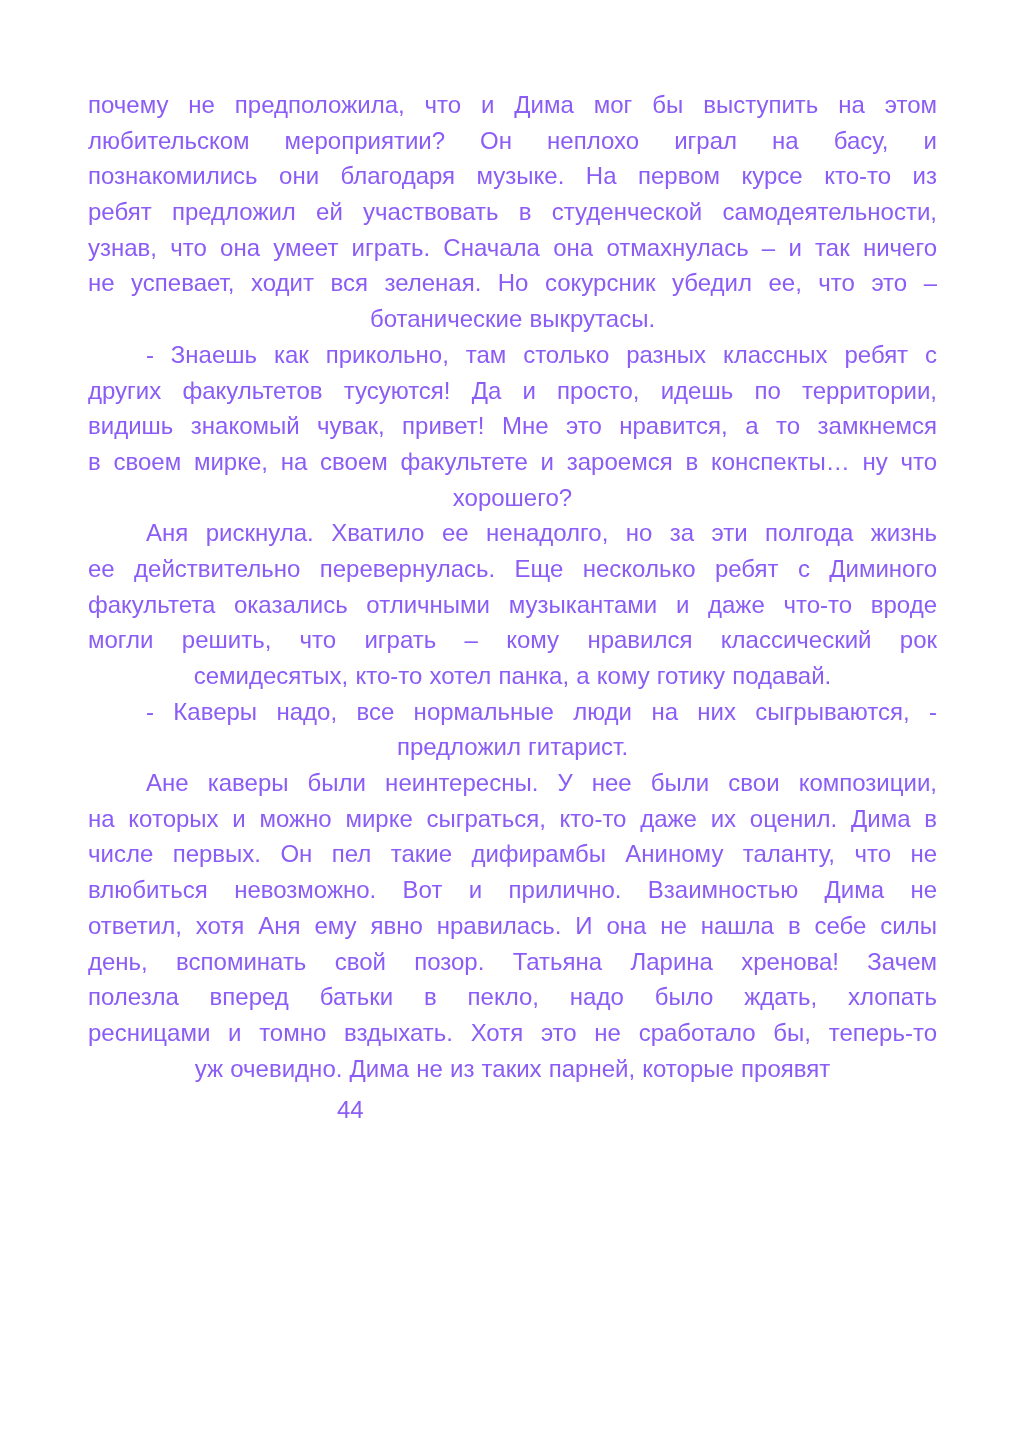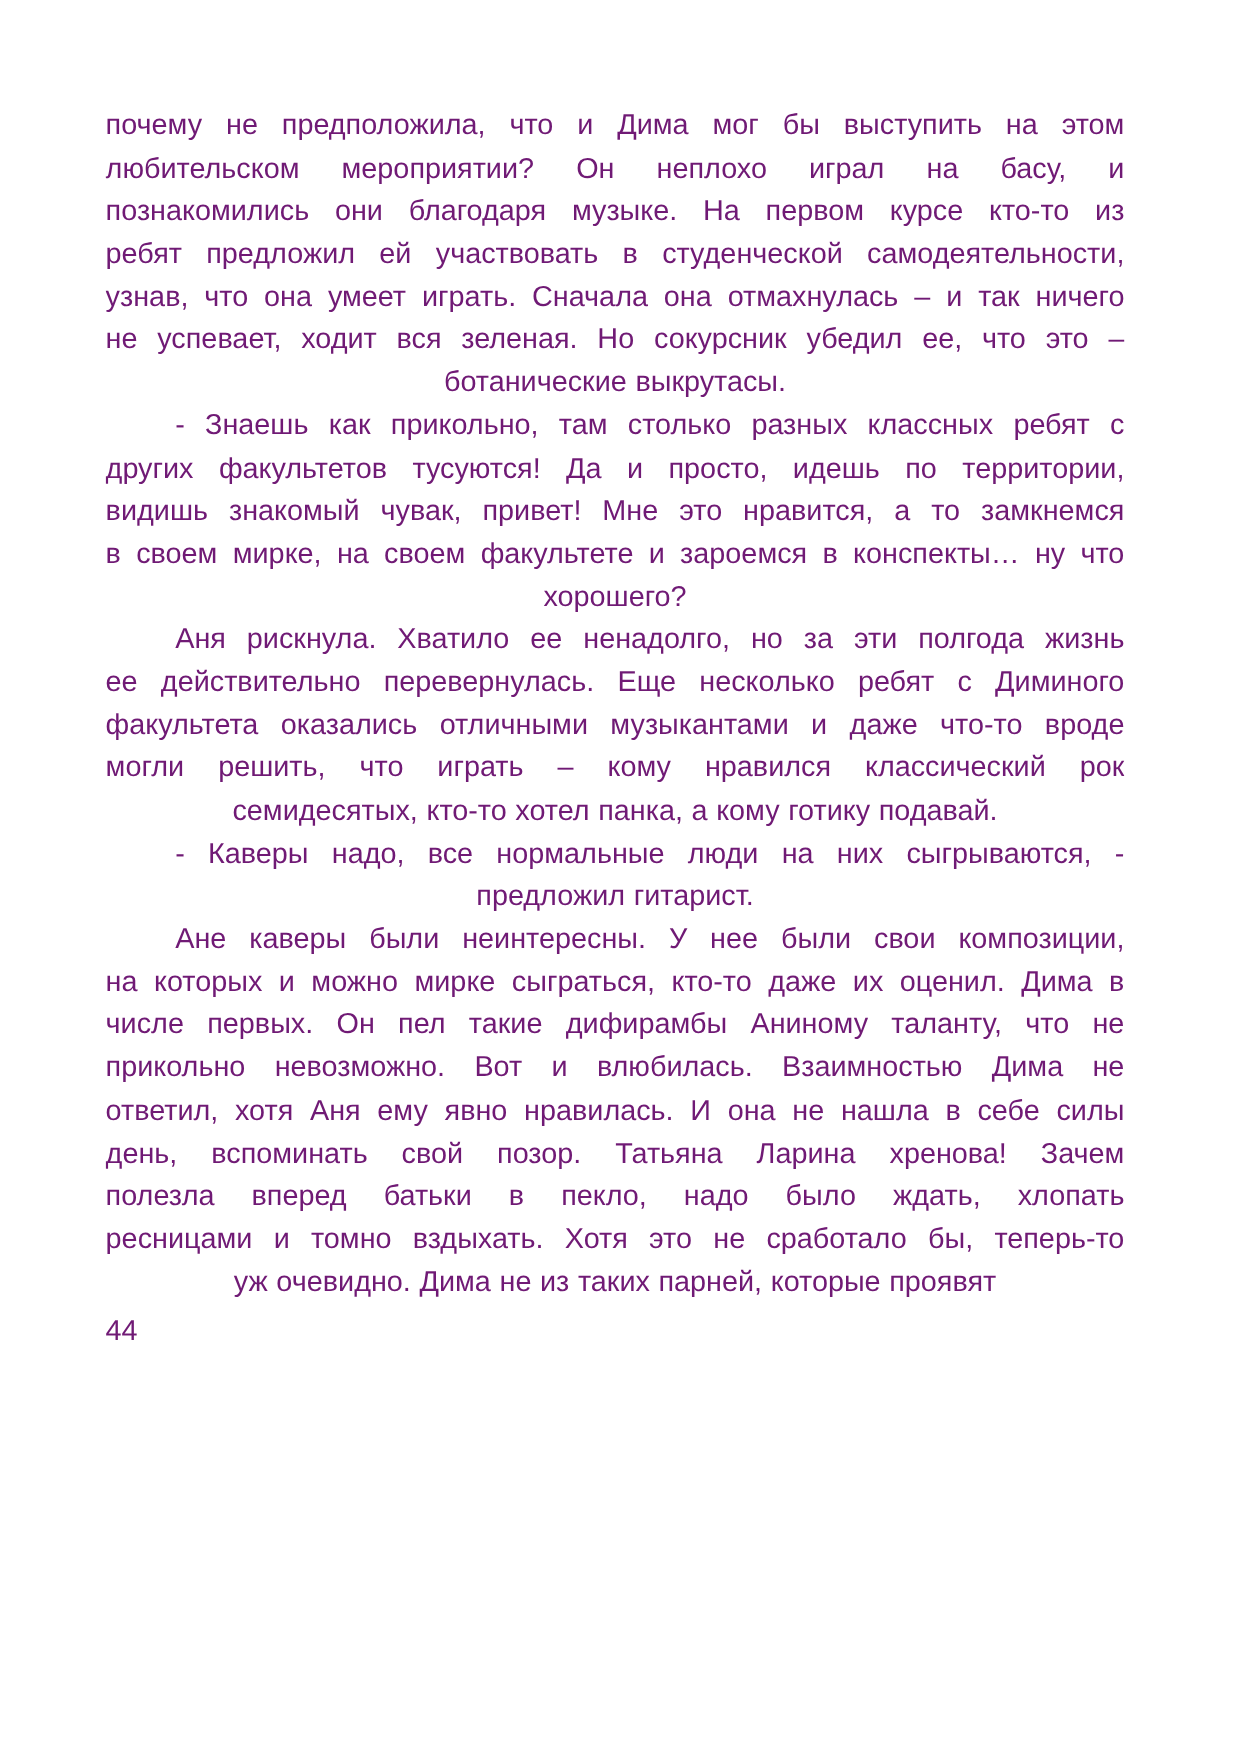--- a/index.html
+++ b/index.html
@@ -52,26 +52,27 @@
   .line.first-indent {
     text-indent: 58px;
   }
   .page-footer {
     margin-top: 6px;
     font-size: 24px;
     line-height: 35.7px;
   }
   .page-number {
     display: inline-block;
+    margin-left: 249px;
   }
 </style>
 </head>
 <body>
 
-<div class="page" style="background: rgb(255, 255, 255); color: #701a75;">
+<div class="page" style="background: rgb(255, 255, 255); color: #8b5cf6;">
   <main class="text-block" id="text-block">
       <p class="para">
         <span class="line fill">почему не предположила, что и Дима мог бы выступить на этом</span>
         <span class="line fill">любительском мероприятии? Он неплохо играл на басу, и</span>
         <span class="line fill">познакомились они благодаря музыке. На первом курсе кто-то из</span>
         <span class="line fill">ребят предложил ей участвовать в студенческой самодеятельности,</span>
         <span class="line fill">узнав, что она умеет играть. Сначала она отмахнулась – и так ничего</span>
         <span class="line fill">не успевает, ходит вся зеленая. Но сокурсник убедил ее, что это –</span>
         <span class="line last">ботанические выкрутасы.</span>
       </p>
@@ -90,21 +91,21 @@
         <span class="line last">семидесятых, кто-то хотел панка, а кому готику подавай.</span>
       </p>
       <p class="para">
         <span class="line fill first-indent">- Каверы надо, все нормальные люди на них сыгрываются, -</span>
         <span class="line last">предложил гитарист.</span>
       </p>
       <p class="para">
         <span class="line fill first-indent">Ане каверы были неинтересны. У нее были свои композиции,</span>
         <span class="line fill">на которых и можно мирке сыграться, кто-то даже их оценил. Дима в</span>
         <span class="line fill">числе первых. Он пел такие дифирамбы Аниному таланту, что не</span>
-        <span class="line fill">прикольно невозможно. Вот и влюбилась. Взаимностью Дима не</span>
+        <span class="line fill">влюбиться невозможно. Вот и прилично. Взаимностью Дима не</span>
         <span class="line fill">ответил, хотя Аня ему явно нравилась. И она не нашла в себе силы</span>
         <span class="line fill">день, вспоминать свой позор. Татьяна Ларина хренова! Зачем</span>
         <span class="line fill">полезла вперед батьки в пекло, надо было ждать, хлопать</span>
         <span class="line fill">ресницами и томно вздыхать. Хотя это не сработало бы, теперь-то</span>
         <span class="line last">уж очевидно. Дима не из таких парней, которые проявят</span>
       </p>
     </main>
   <footer class="page-footer">
     <span class="page-number">44</span>
   </footer>

